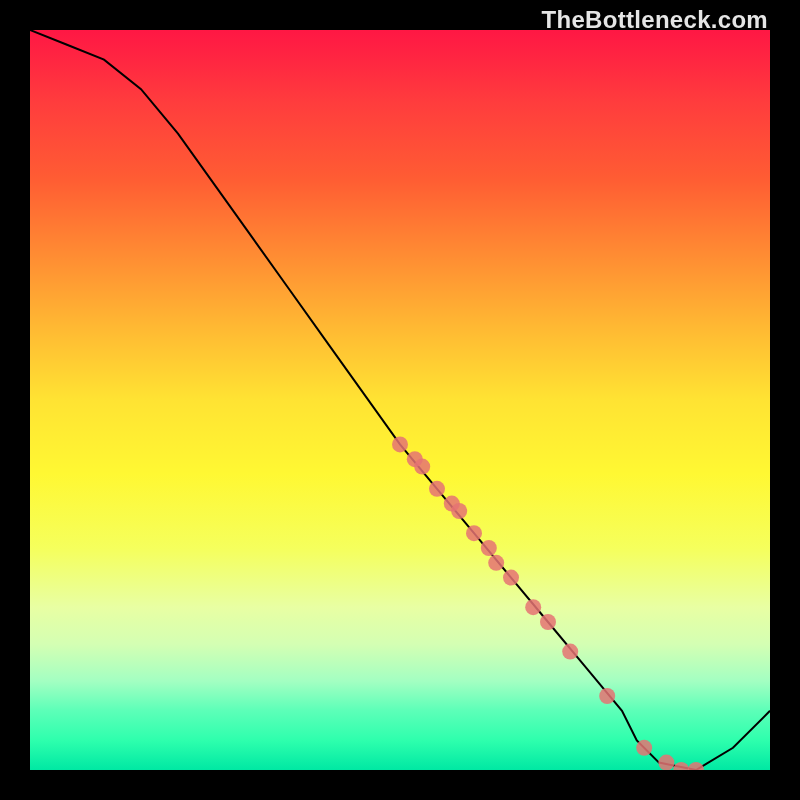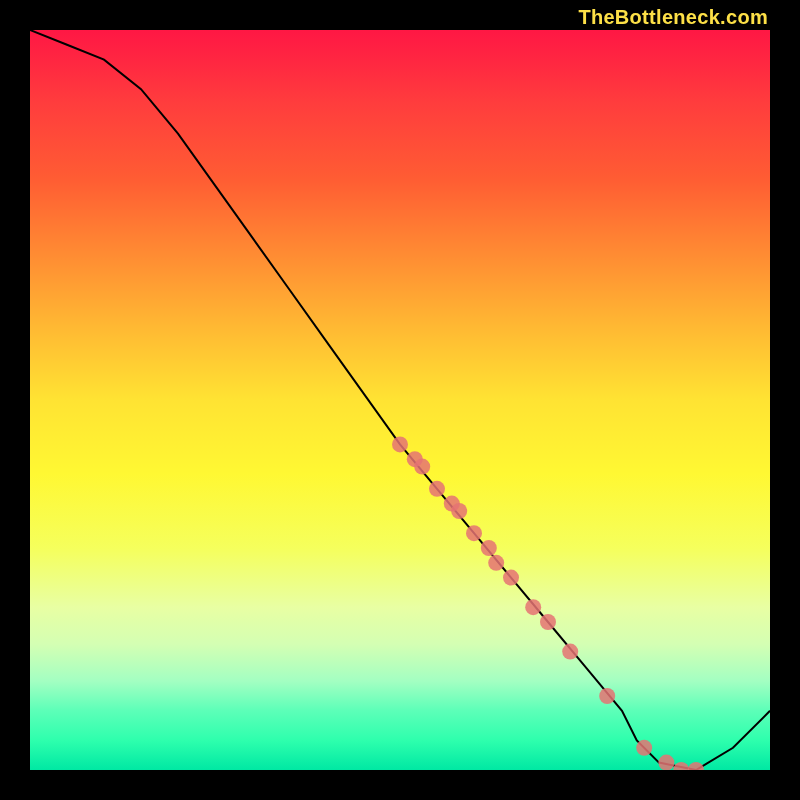--- a/index.html
+++ b/index.html
@@ -31,23 +31,23 @@
       #a3ffc2 88%,
       #5cffb8 92%,
       #2effad 96%,
       #00e8a3 100%
     );
   }
   .watermark {
     position: absolute;
     top: 6px;
     right: 32px;
-    font-size: 20px;
+    font-size: 24px;
     font-weight: bold;
-    color: #fde047;
+    color: #e5e5e5;
     z-index: 30;
     letter-spacing: 0.3px;
   }
   svg.overlay {
     position: absolute;
     left: 30px;
     top: 30px;
     width: 740px;
     height: 740px;
     z-index: 20;

